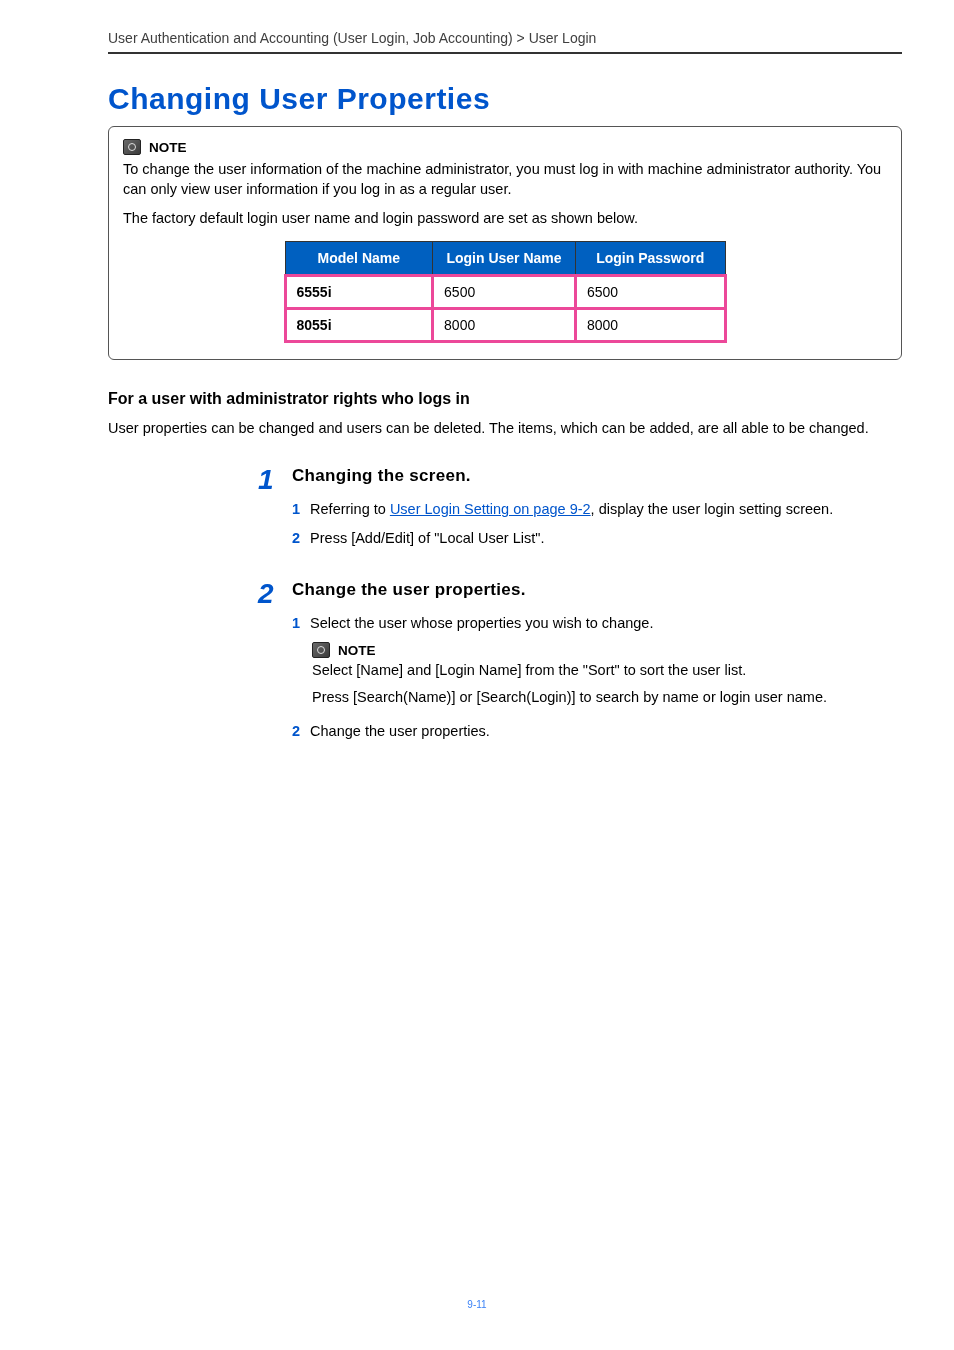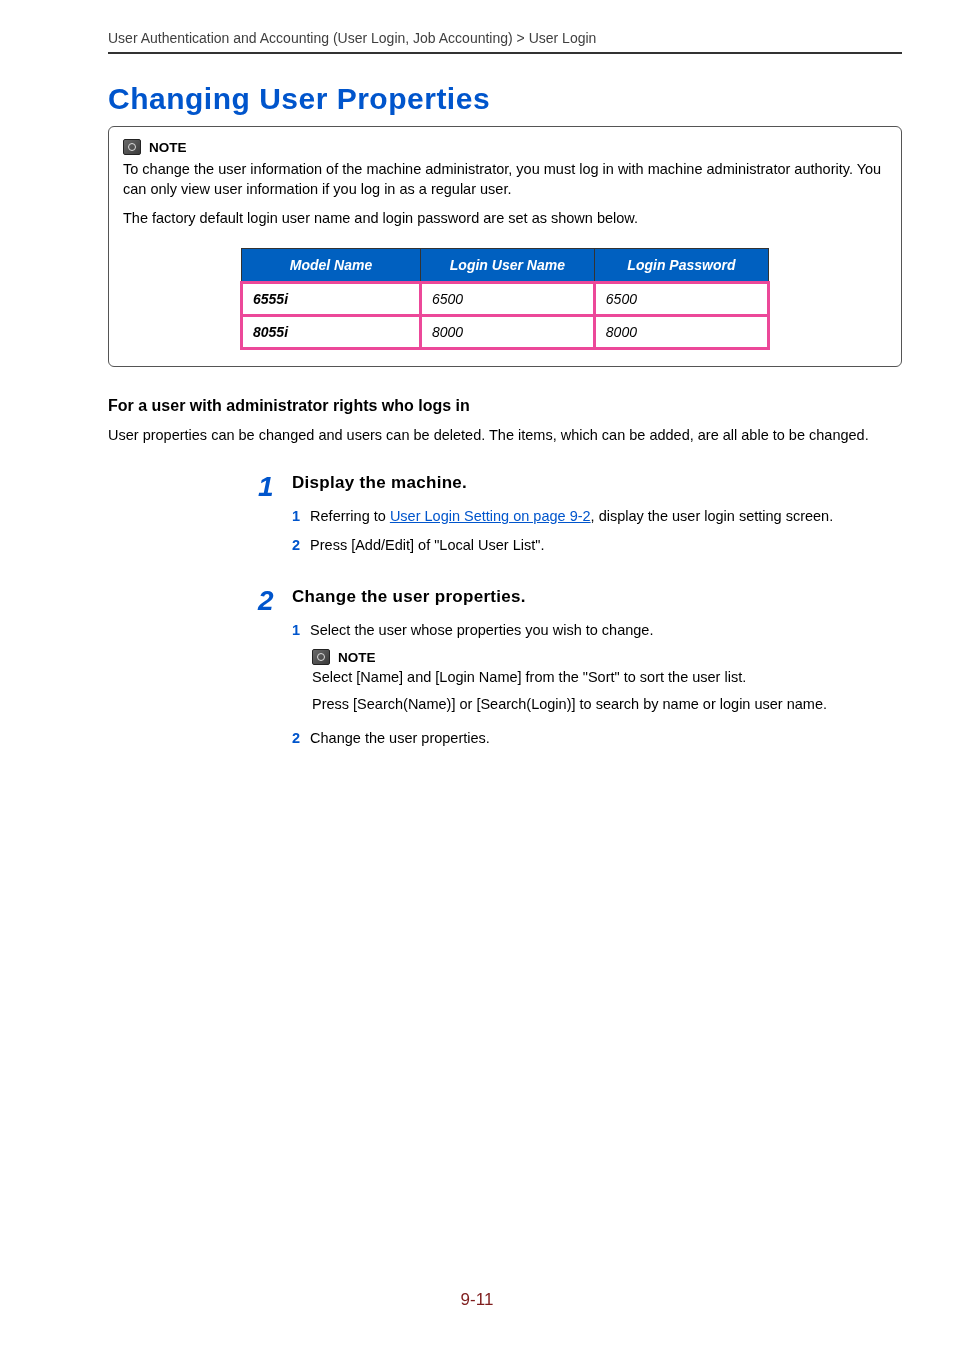--- a/index.html
+++ b/index.html
@@ -68,24 +68,23 @@
     font-weight: bold;
     font-size: 13.5px;
   }
   .note-text {
     font-size: 14.5px;
     line-height: 1.4;
     margin-bottom: 8px;
   }
 
   .cred-table {
-    margin: 20px auto 0 auto;
+    margin: 13px auto 0 auto;
     border-collapse: collapse;
-    width: 530px;
-    font-style: italic;
+    width: 443px;
   }
   .cred-table th {
     background: #0060c0;
     color: #fff;
     font-weight: bold;
     font-size: 14px;
     text-align: center;
     padding: 8px 6px;
     border: 1px solid #333;
   }
@@ -160,22 +159,22 @@
     font-size: 14.5px;
     line-height: 1.45;
     margin-bottom: 6px;
   }
 
   .page-num {
     position: absolute;
     bottom: 40px;
     left: 0; right: 0;
     text-align: center;
-    font-size: 17px;
-    color: #7f1d1d;
+    font-size: 10px;
+    color: #3b82f6;
   }
 </style>
 </head>
 <body>
 
 <div class="page">
 
   <div class="breadcrumb">User Authentication and Accounting (User Login, Job Accounting) &gt; User Login</div>
   <div class="rule"></div>
 
@@ -216,21 +215,21 @@
       </tbody>
     </table>
   </div>
 
   <div class="h3">For a user with administrator rights who logs in</div>
   <div class="h3-desc">User properties can be changed and users can be deleted. The items, which can be added, are all able to be changed.</div>
 
   <div class="step">
     <div class="step-num">1</div>
     <div class="step-body">
-      <div class="step-title">Display the machine.</div>
+      <div class="step-title">Changing the screen.</div>
 
       <div class="substep">
         <span class="sub-num">1</span>
         <span>
           <span>Referring to </span><a class="link" href="#">User Login Setting on page 9-2</a><span>, display the user login setting screen.</span>
         </span>
       </div>
 
       <div class="substep">
         <span class="sub-num">2</span>

